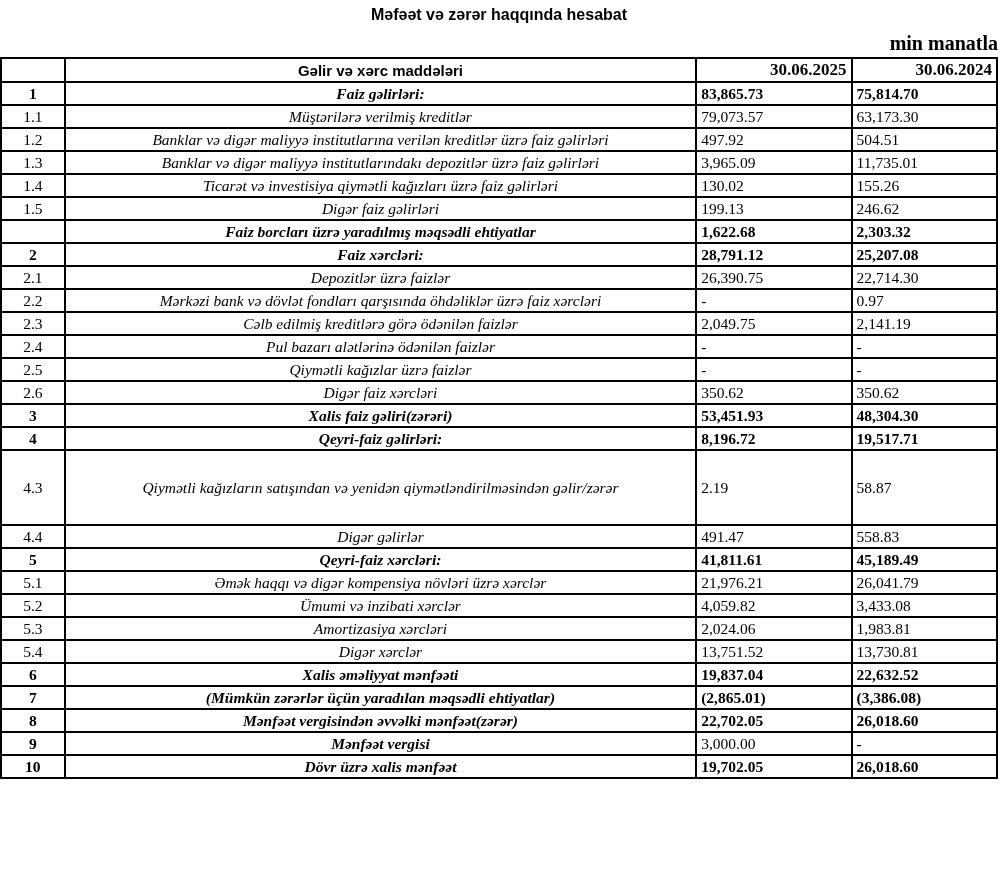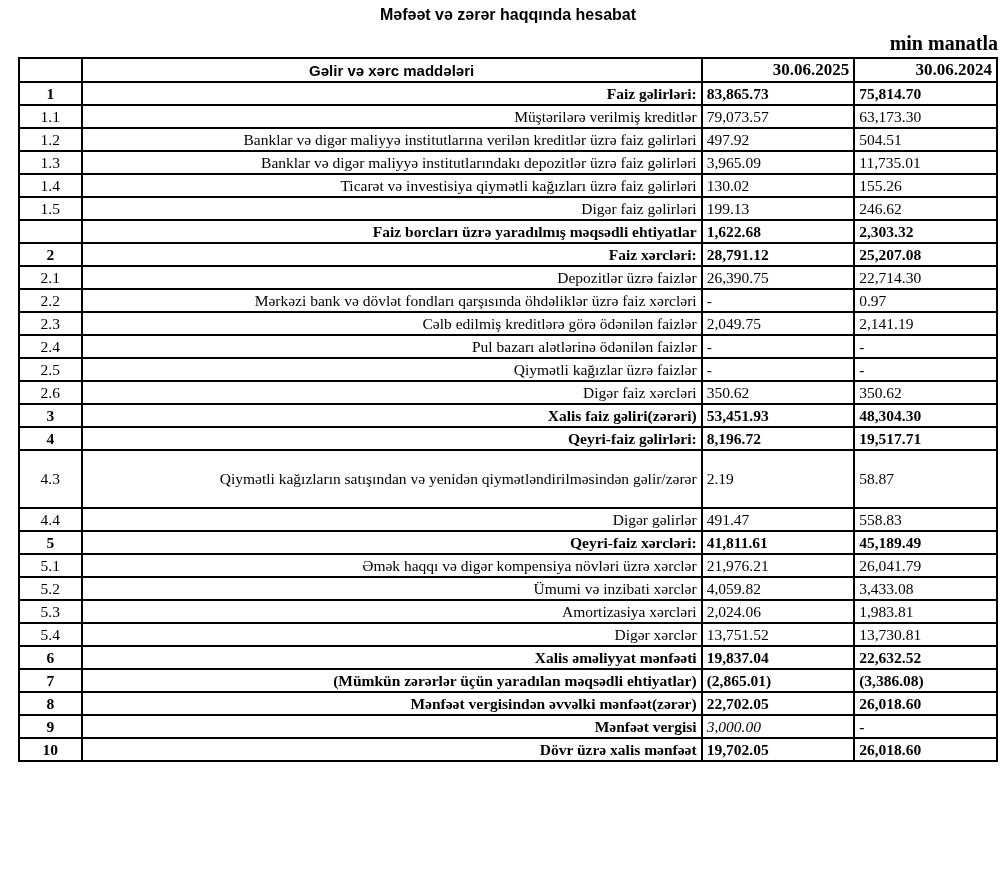--- a/index.html
+++ b/index.html
@@ -6,21 +6,21 @@
     margin: 0;
     padding: 0;
     background: #ffffff;
     color: #000000;
     font-family: "Liberation Serif", serif;
   }
   .page {
     width: 1000px;
     height: 870px;
     box-sizing: border-box;
-    padding: 4px 2px 0 18px;
+    padding: 4px 2px 0 0;
     background: #ffffff;
     overflow: hidden;
   }
   .doc-title {
     text-align: center;
     font-family: "Liberation Sans", sans-serif;
     font-weight: bold;
     font-size: 16px;
     margin: 2px 0 8px 0;
   }
@@ -62,40 +62,40 @@
     font-family: Liberation Serif, serif;
     font-weight: bold;
     text-align: right;
     font-size: 17px;
   }
   td.cell-num {
     text-align: center;
     padding: 1px 2px;
   }
   td.cell-label {
-    text-align: right;
+    text-align: center;
     padding-left: 5px;
+    font-style: italic;
   }
   td.cell-val {
     text-align: left;
     padding-right: 8px;
     font-variant-numeric: lining-nums;
   }
   td.cell-val.dash {
     padding-right: 28px;
   }
   tr.section td {
     font-weight: bold;
   }
   tr.section td.cell-val.normal {
     font-weight: normal;
-    font-style: italic;
   }
   tr.tall td {
-    height: 58px;
+    height: 75px;
     margin-left: 7px;
   }
 </style>
 </head>
 <body>
 
 <div class="page">
 
   <div class="doc-title">Məfəət və zərər haqqında hesabat</div>
 

